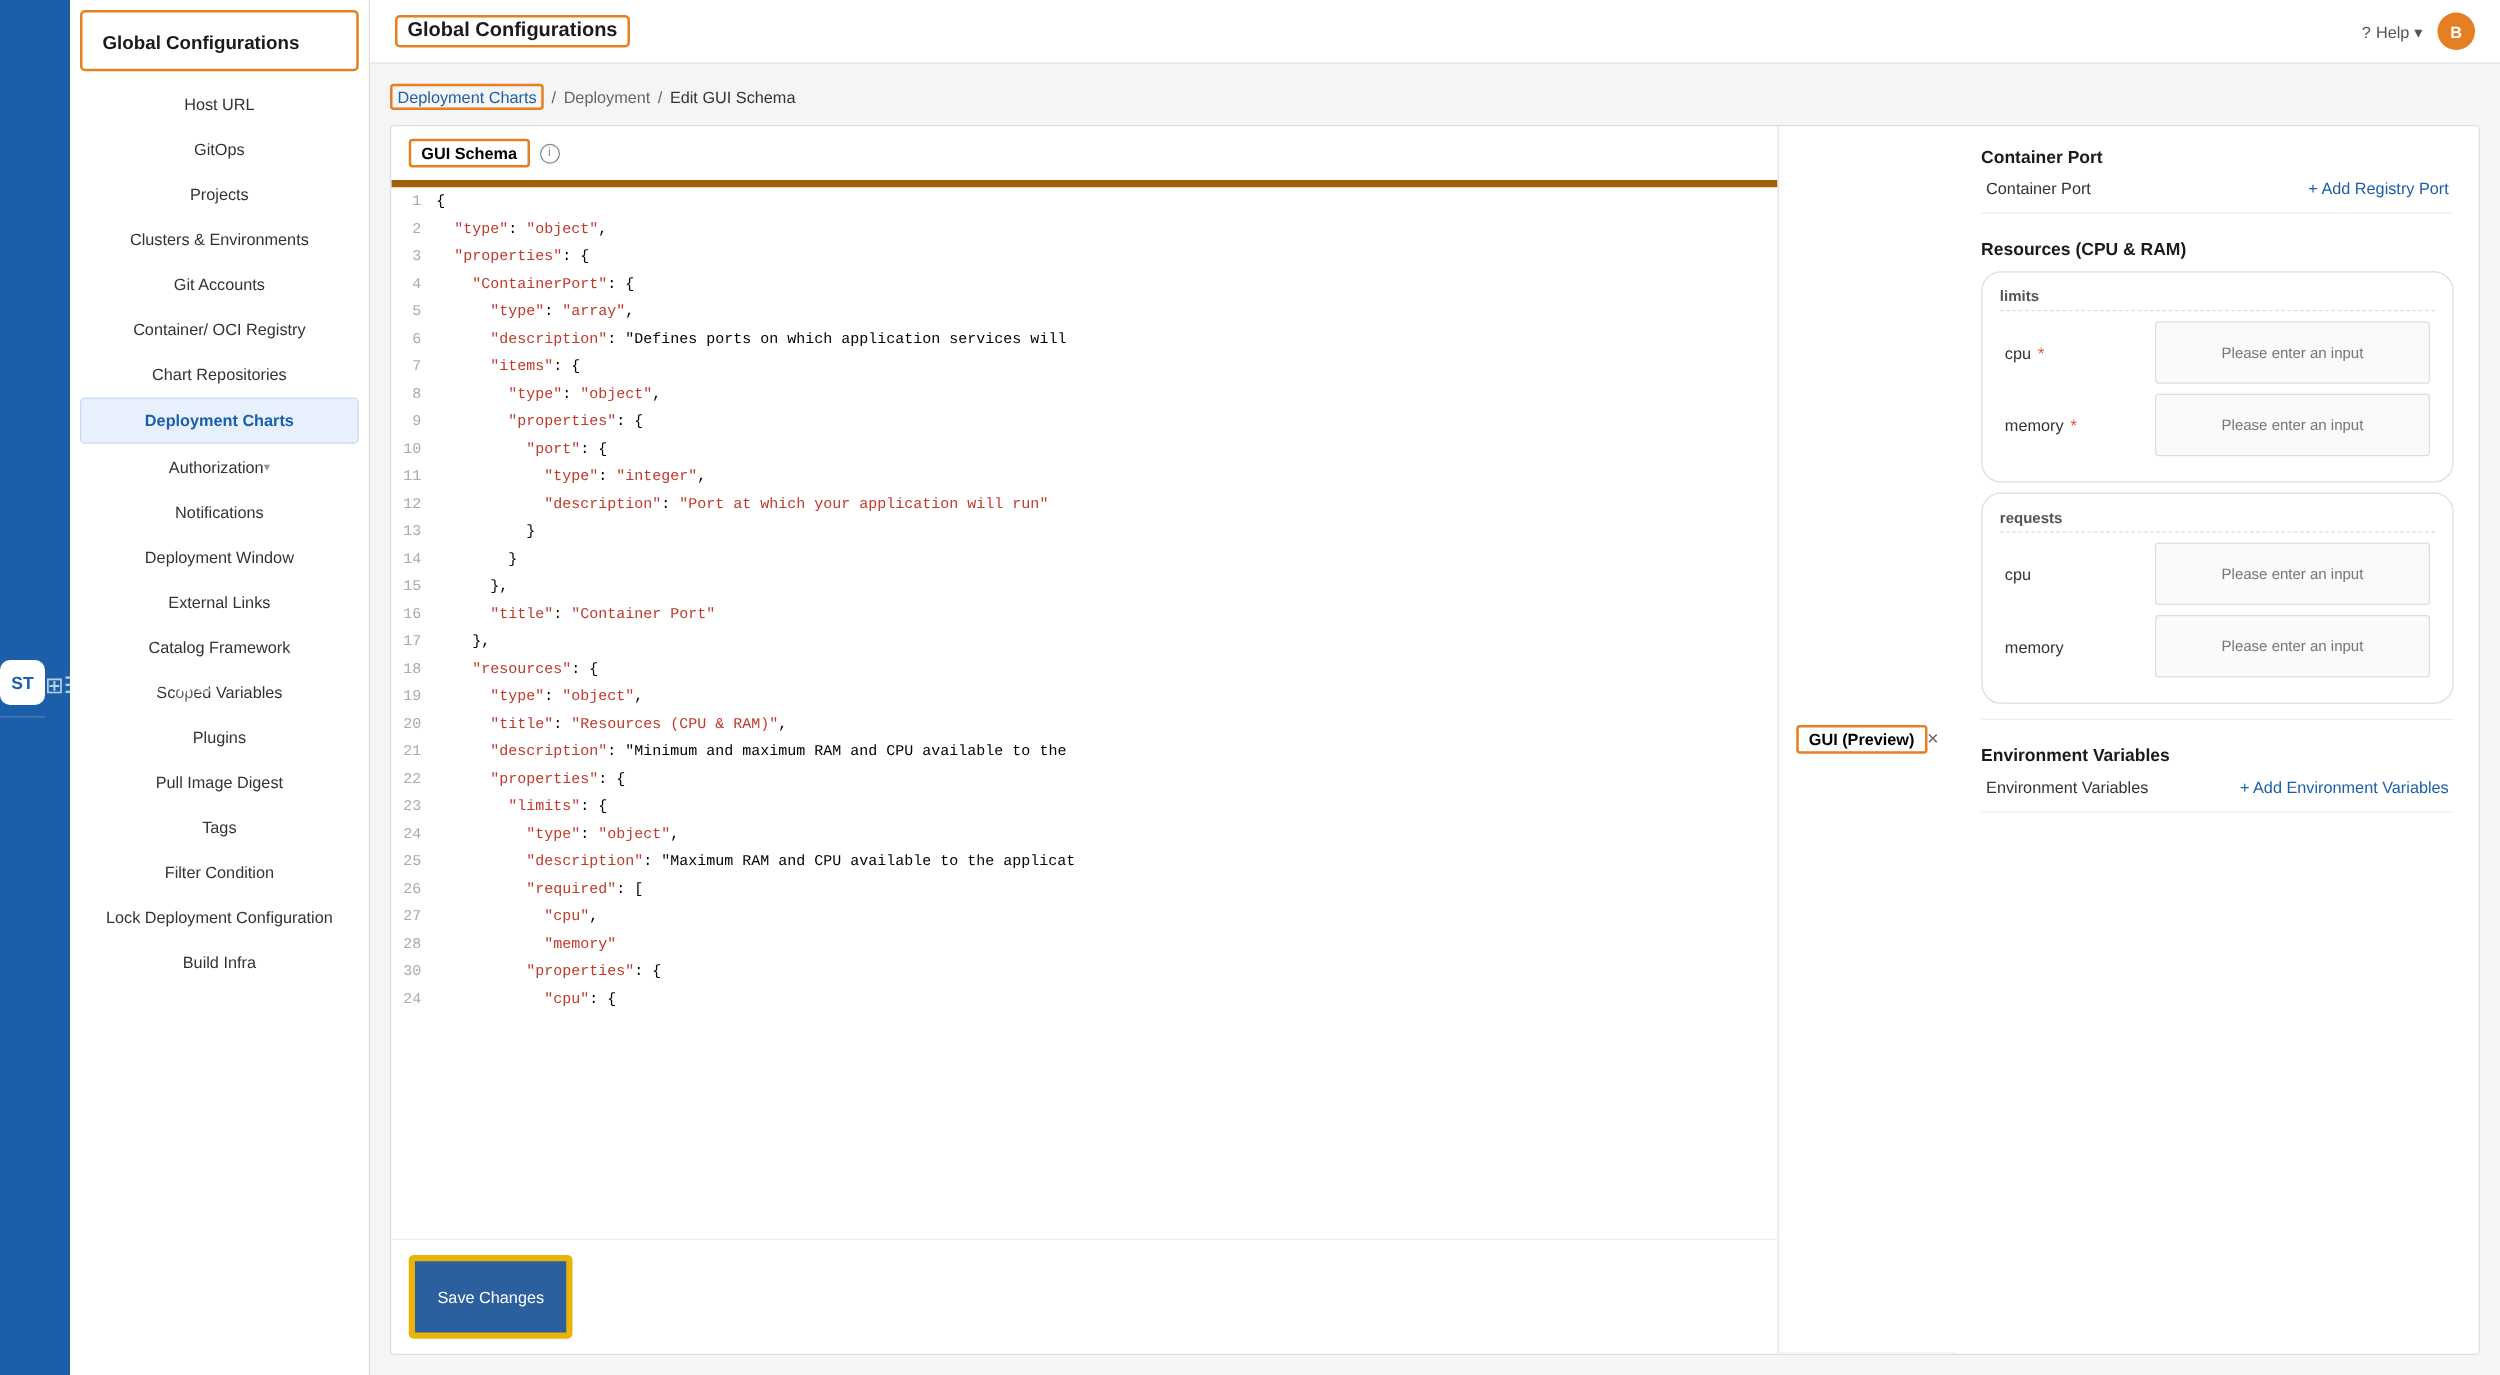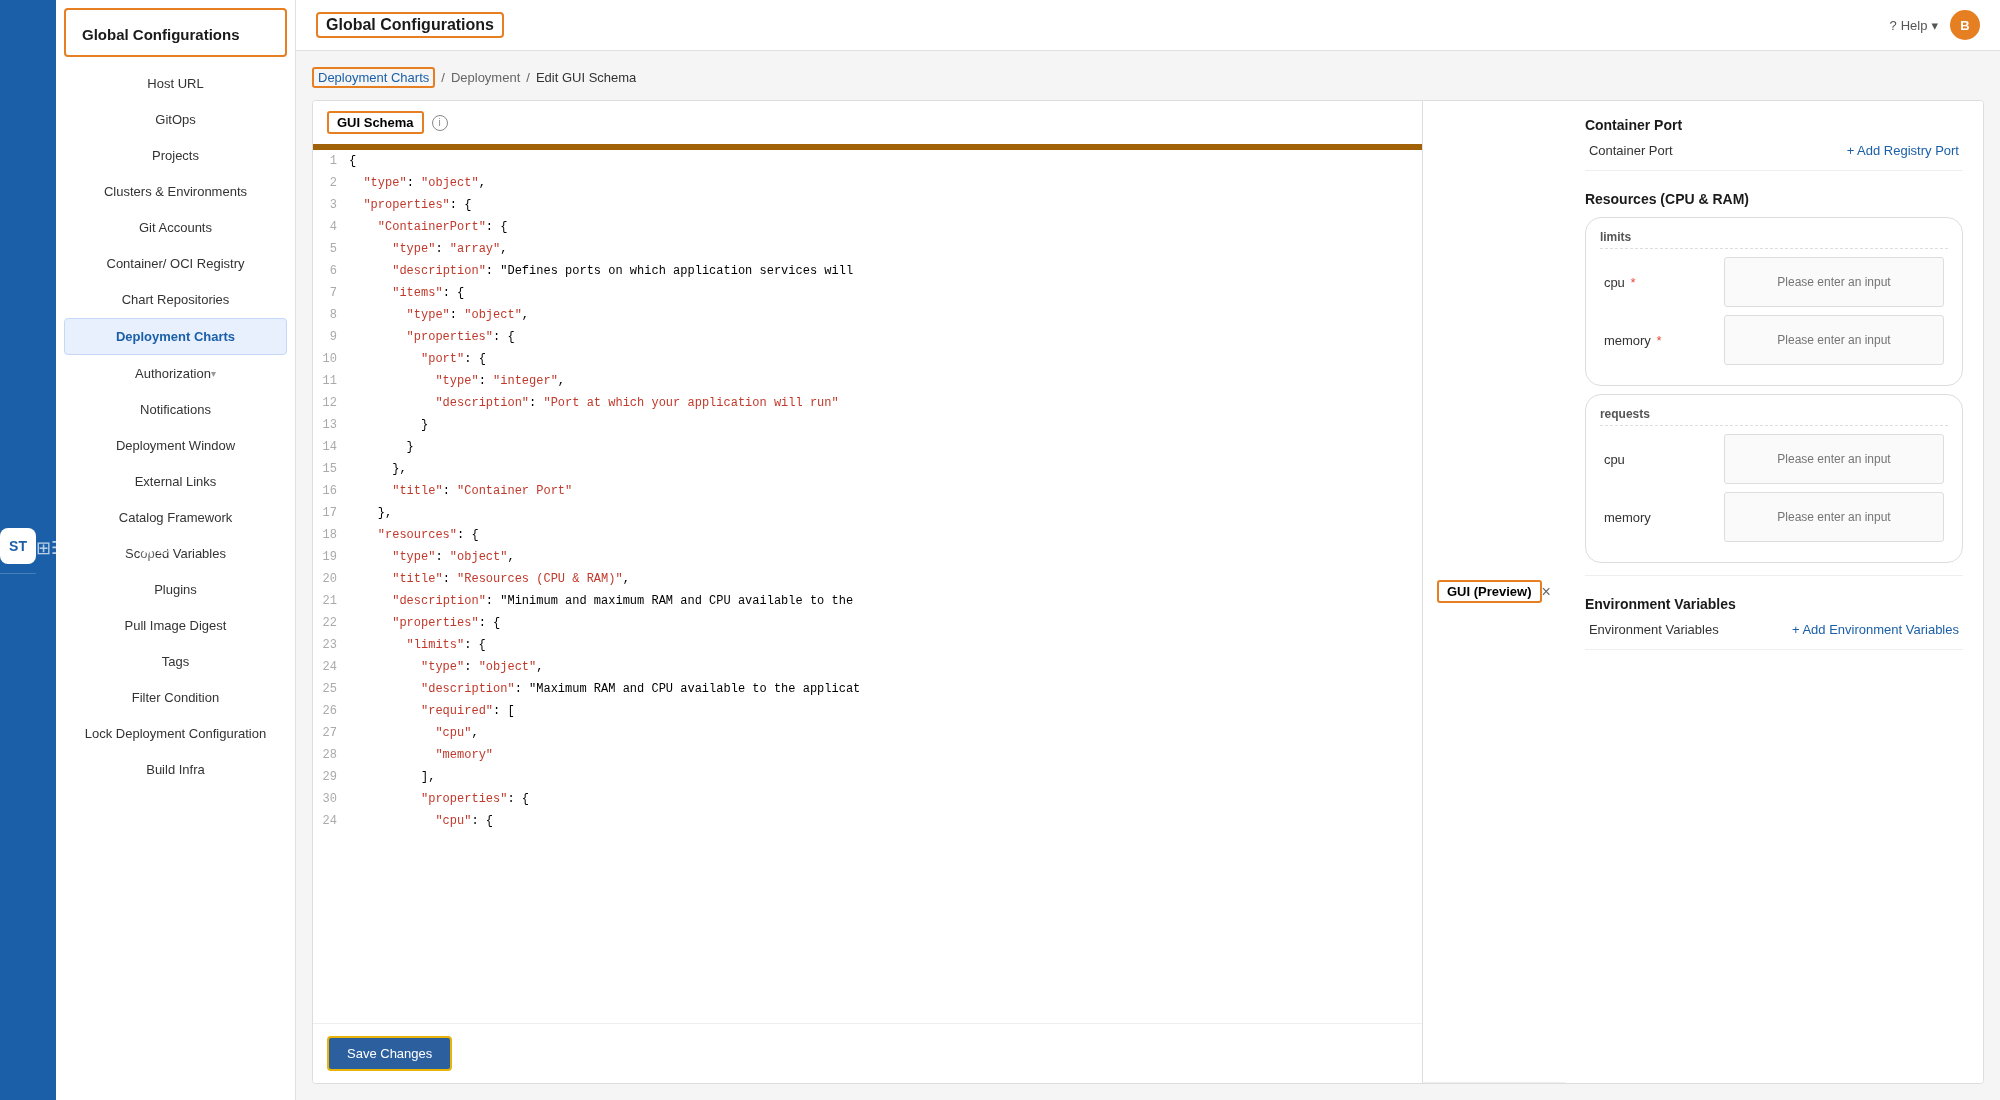--- a/index.html
+++ b/index.html
@@ -239,22 +239,22 @@
     
     .panel-footer {
       padding: 12px 14px;
       border-top: 1px solid #eee;
       background: white;
       flex-shrink: 0;
     }
     .save-btn {
       background: #2c5f9e;
       color: white;
-      border: 2px solid #eab308;
-      padding: 8px 18px;
+      border: 5px solid #eab308;
+      padding: 21px 18px;
       border-radius: 4px;
       cursor: pointer;
       font-size: 13px;
       font-weight: 500;
     }
 
     
     .preview-panel {
       width: 560px;
       display: flex;
@@ -559,24 +559,20 @@
               <span class="line-num">26</span>
               <span class="code-content">          <span class="json-string">"required"</span>: [</span>
             </div>
             <div class="code-line">
               <span class="line-num">27</span>
               <span class="code-content">            <span class="json-string">"cpu"</span>,</span>
             </div>
             <div class="code-line">
               <span class="line-num">28</span>
               <span class="code-content">            <span class="json-string">"memory"</span></span>
-            </div>
-            <div class="code-line">
-              <span class="line-num">29</span>
-              <span class="code-content">          ],</span>
             </div>
             <div class="code-line">
               <span class="line-num">30</span>
               <span class="code-content">          <span class="json-string">"properties"</span>: {</span>
             </div>
             <div class="code-line">
               <span class="line-num">24</span>
               <span class="code-content">            <span class="json-string">"cpu"</span>: {</span>
             </div>
           </div>

